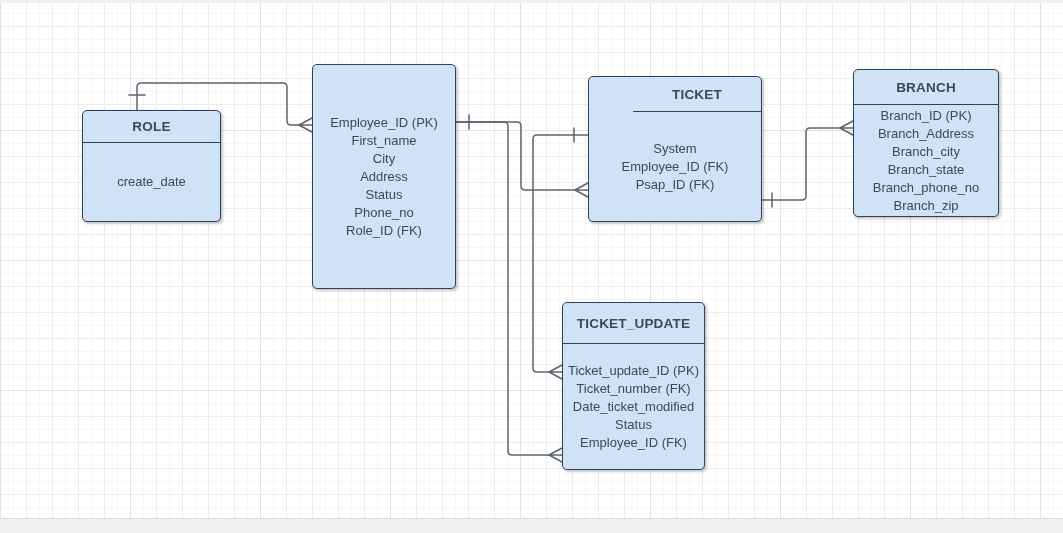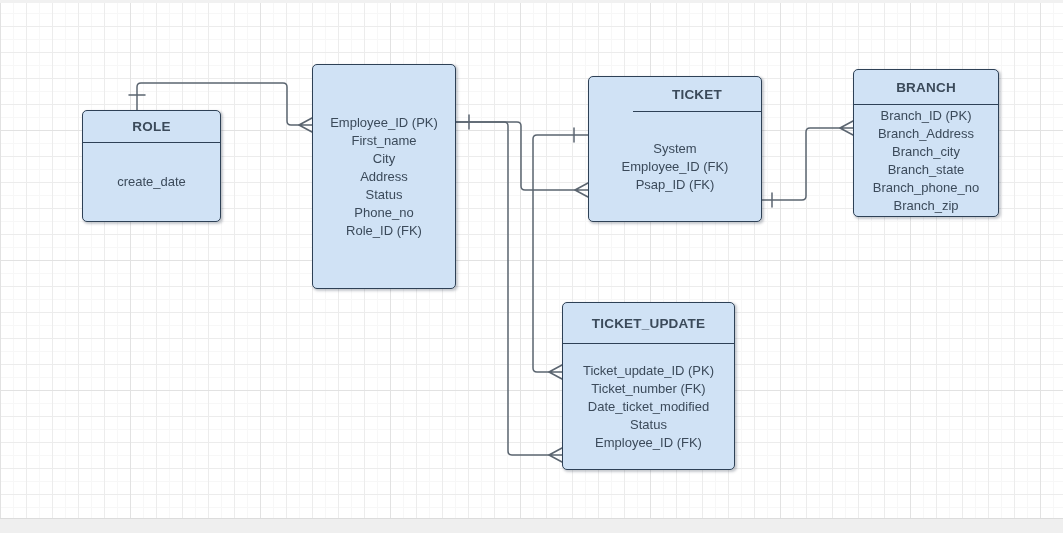--- a/index.html
+++ b/index.html
@@ -137,21 +137,21 @@
       <div class="entity-header" style="height: 34px;">BRANCH</div>
       <div class="entity-fields">
         <div class="field">Branch_ID (PK)</div>
         <div class="field">Branch_Address</div>
         <div class="field">Branch_city</div>
         <div class="field">Branch_state</div>
         <div class="field">Branch_phone_no</div>
         <div class="field">Branch_zip</div>
       </div>
     </div>
-    <div class="entity" style="left: 562px; top: 302px; width: 173px; height: 168px;">
+    <div class="entity" style="left: 562px; top: 302px; width: 143px; height: 168px;">
       <div class="entity-header" style="height: 40px;">TICKET_UPDATE</div>
       <div class="entity-fields">
         <div class="field">Ticket_update_ID (PK)</div>
         <div class="field">Ticket_number (FK)</div>
         <div class="field">Date_ticket_modified</div>
         <div class="field">Status</div>
         <div class="field">Employee_ID (FK)</div>
       </div>
     </div>
   </div>

